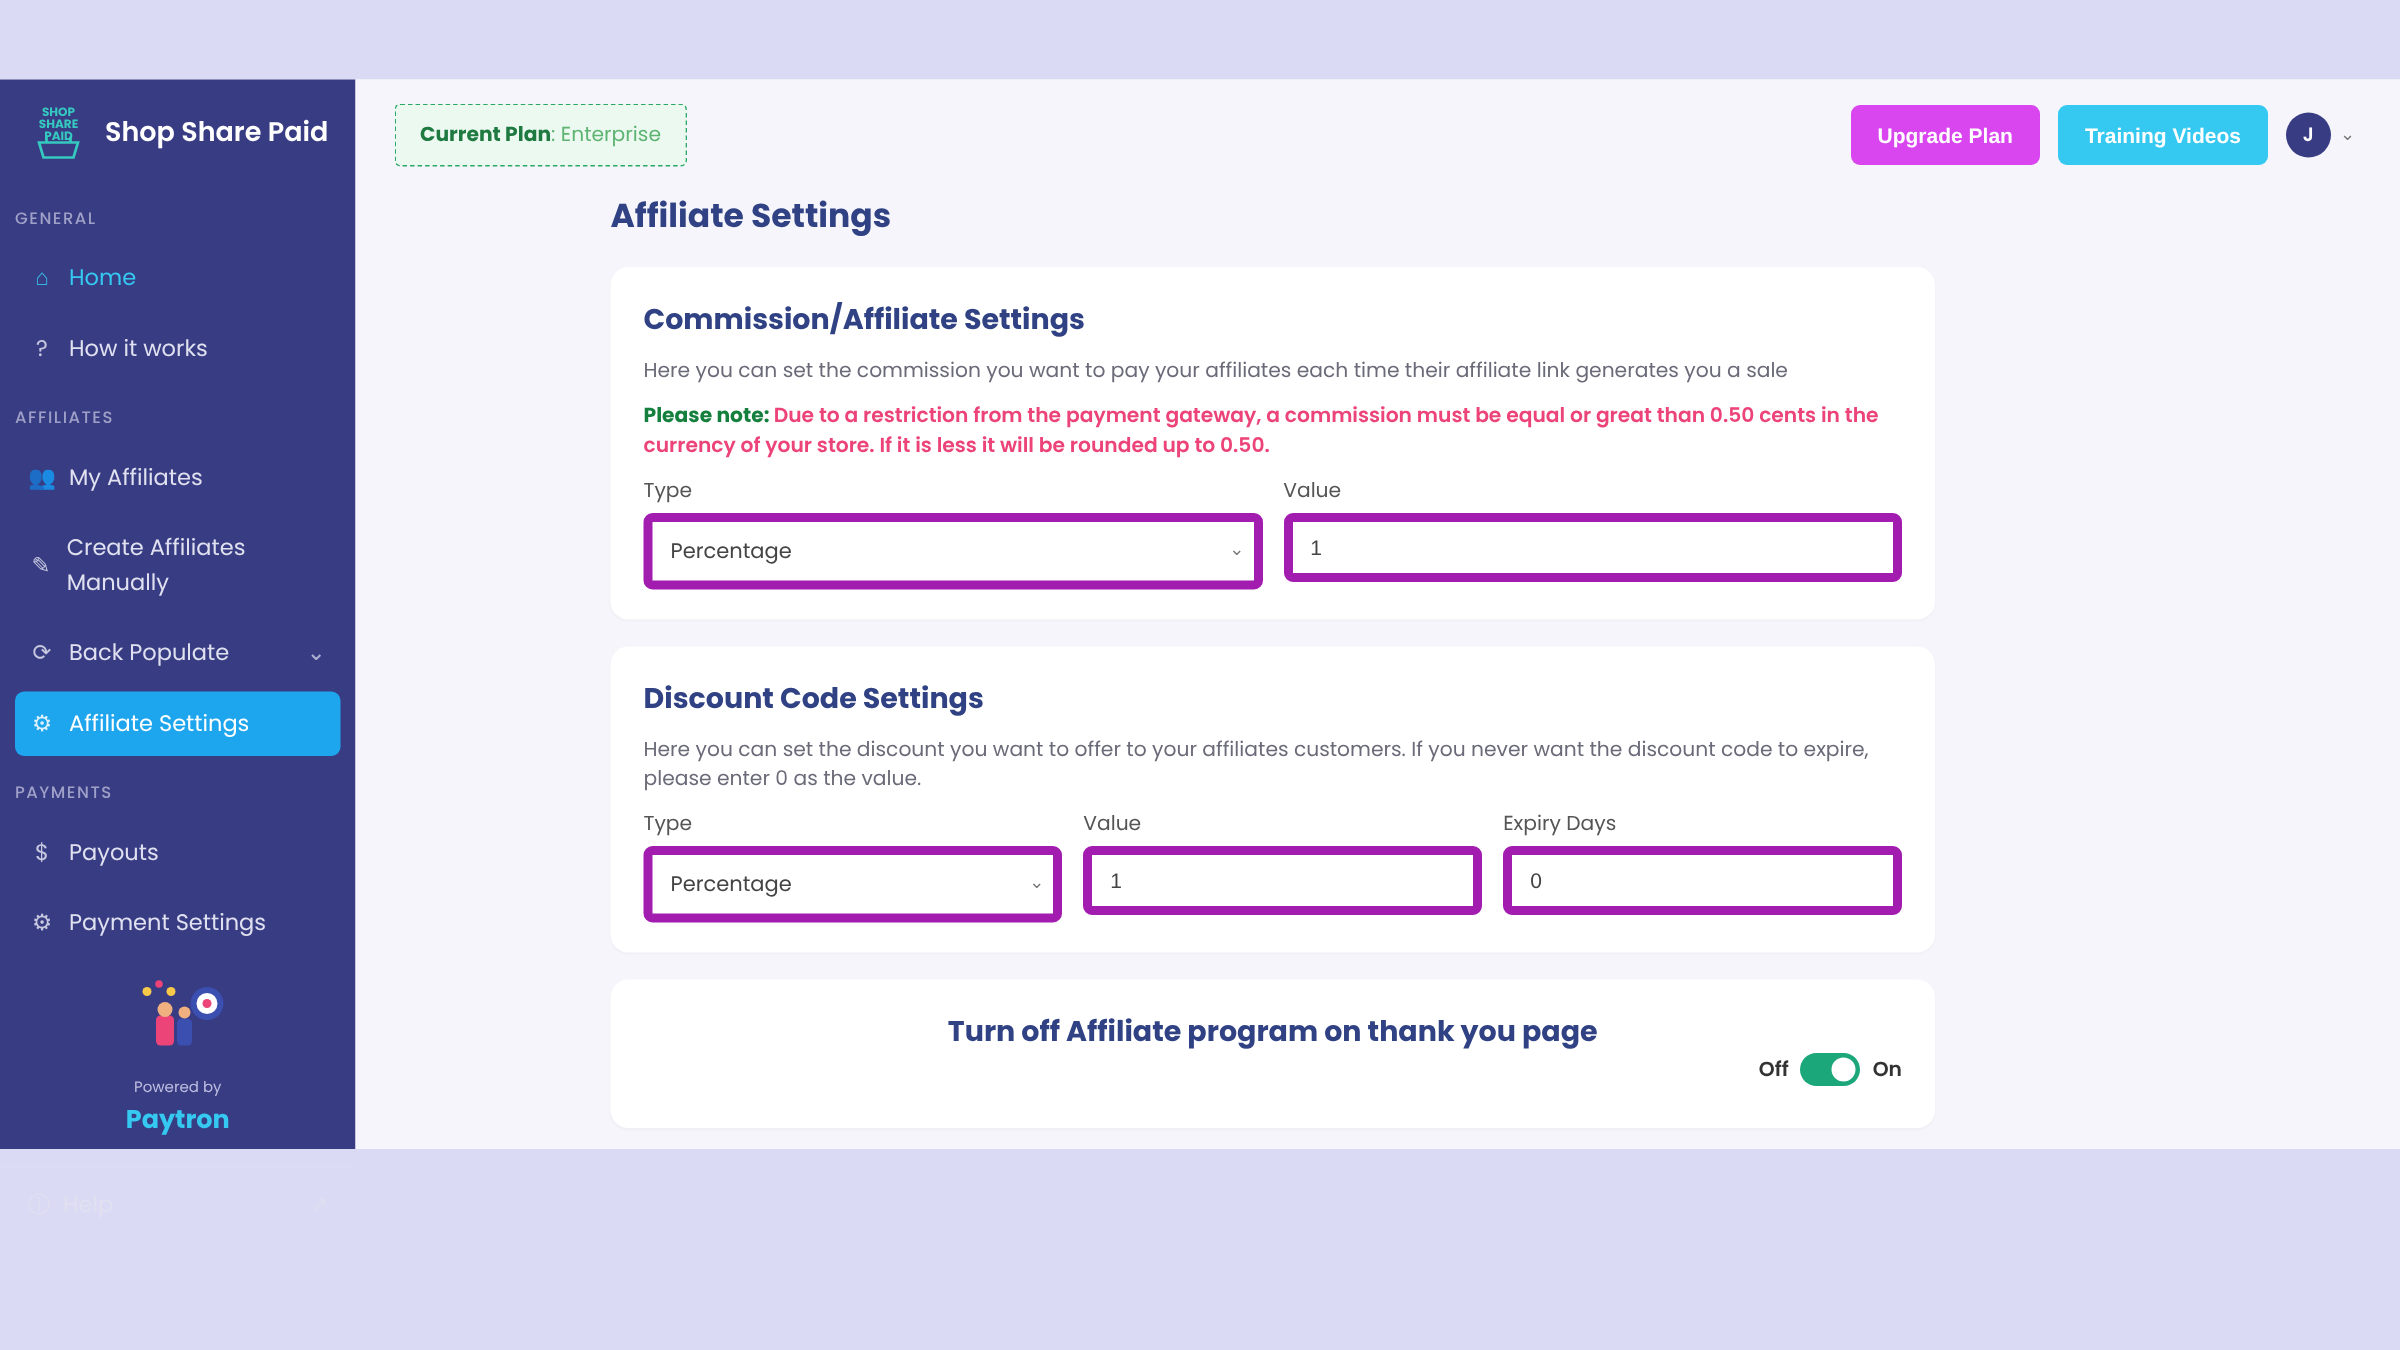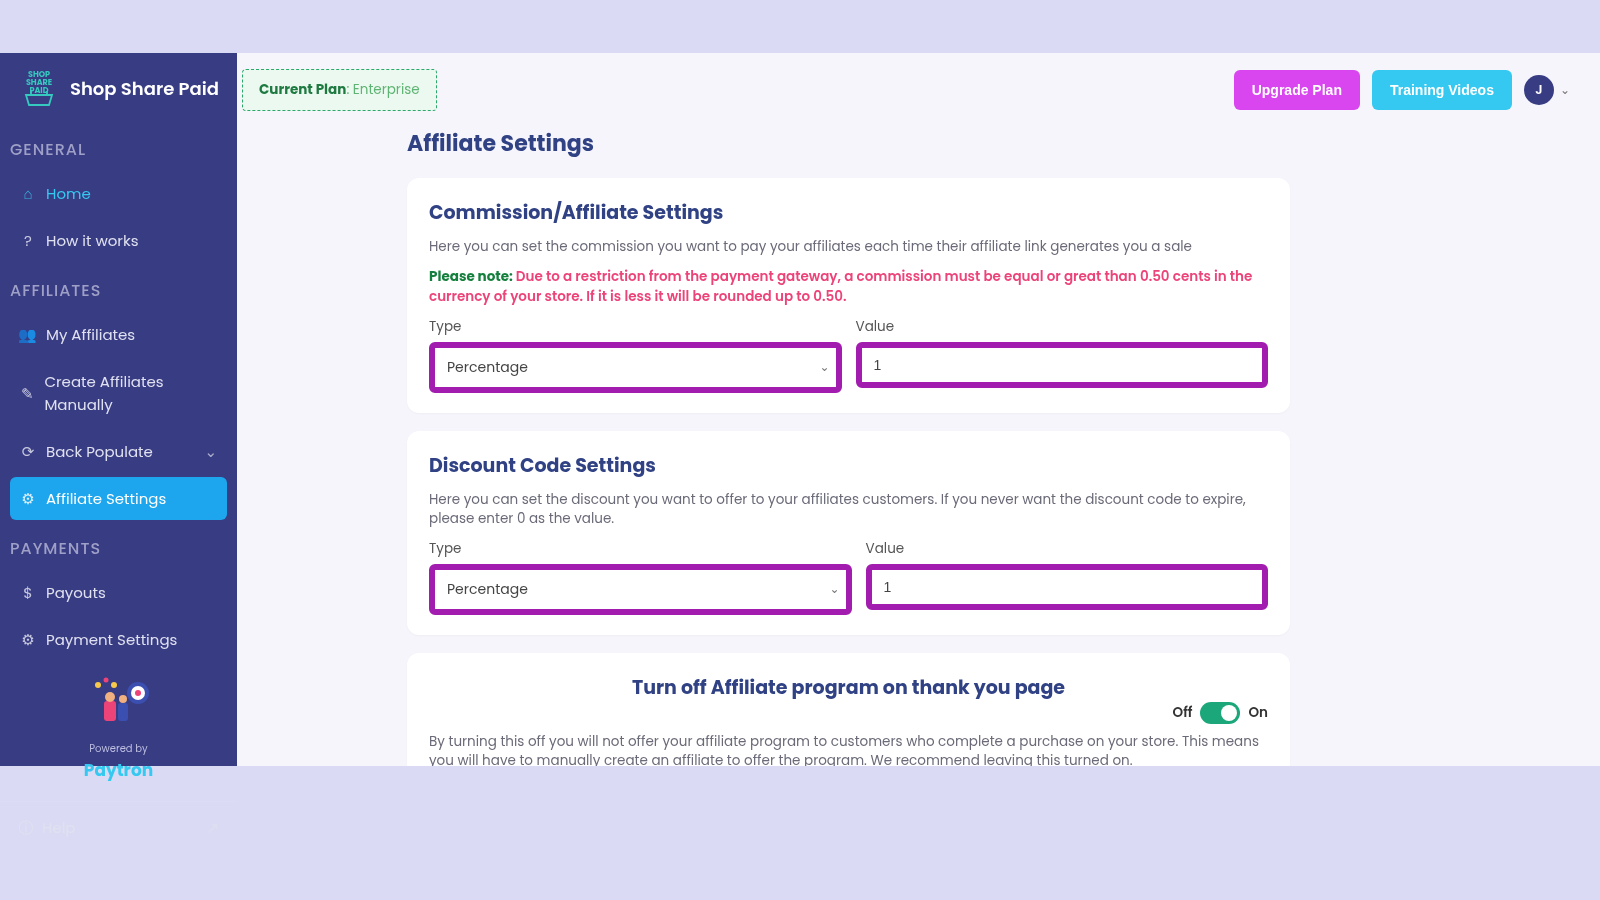--- a/index.html
+++ b/index.html
@@ -46,21 +46,21 @@
   font-weight: 700;
   line-height: 0.9;
 }
 .logo-icon svg { width: 42px; height: 42px; }
 .logo-text {
   font-size: 18px;
   font-weight: 600;
   color: #fff;
 }
 .nav-section-header {
-  font-size: 16px;
+  font-size: 11px;
   font-weight: 500;
   letter-spacing: 1px;
   text-transform: uppercase;
   color: #9fa0c7;
   padding: 14px 18px 8px 10px;
 }
 .nav-item {
   display: flex;
   align-items: center;
   padding: 10px 10px;
@@ -106,21 +106,21 @@
 .help-row .ext-icon { margin-left: auto; opacity: 0.7; }
 
 .main {
   flex: 1;
   background: #f5f5fb;
   overflow: hidden;
 }
 .topbar {
   display: flex;
   align-items: center;
-  padding: 16px 30px 12px 5px;
+  padding: 16px 30px 12px 26px;
 }
 .plan-box {
   border: 1.5px dashed #2aa968;
   background: #ecf9f0;
   border-radius: 4px;
   padding: 10px 16px;
   font-size: 13.5px;
 }
 .plan-box .lbl { color: #1f7a42; font-weight: 700; }
 .plan-box .val { color: #5eb472; }
@@ -391,33 +391,36 @@
               <label class="form-label">Type</label>
               <div class="select-wrap">
                 <div class="select">Percentage</div>
                 <span class="caret">⌄</span>
               </div>
             </div>
             <div class="form-col">
               <label class="form-label">Value</label>
               <input class="input" value="1" style="">
             </div>
+            <div class="form-col">
+              <label class="form-label">Expiry Days</label>
+              <input class="input" value="0" style="">
+            </div>
           </div>
         </div>
 
         <div class="card">
           <div class="toggle-row">
             <div class="toggle-title">Turn off Affiliate program on thank you page</div>
             <div class="toggle-area">
               <span>Off</span>
               <div class="toggle on">
                   <div class="knob"></div>
                 </div>
               <span>On</span>
             </div>
           </div>
-          <div class="card-desc">By turning this off you will not offer your affiliate program to customers who complete a purchase on your store. This means you will have to manually create an affiliate to offer the program. We recommend leaving this turned on.</div>
         </div>
 
       </div>
     </main>
   </div>
 </div>
 
 </body></html>

